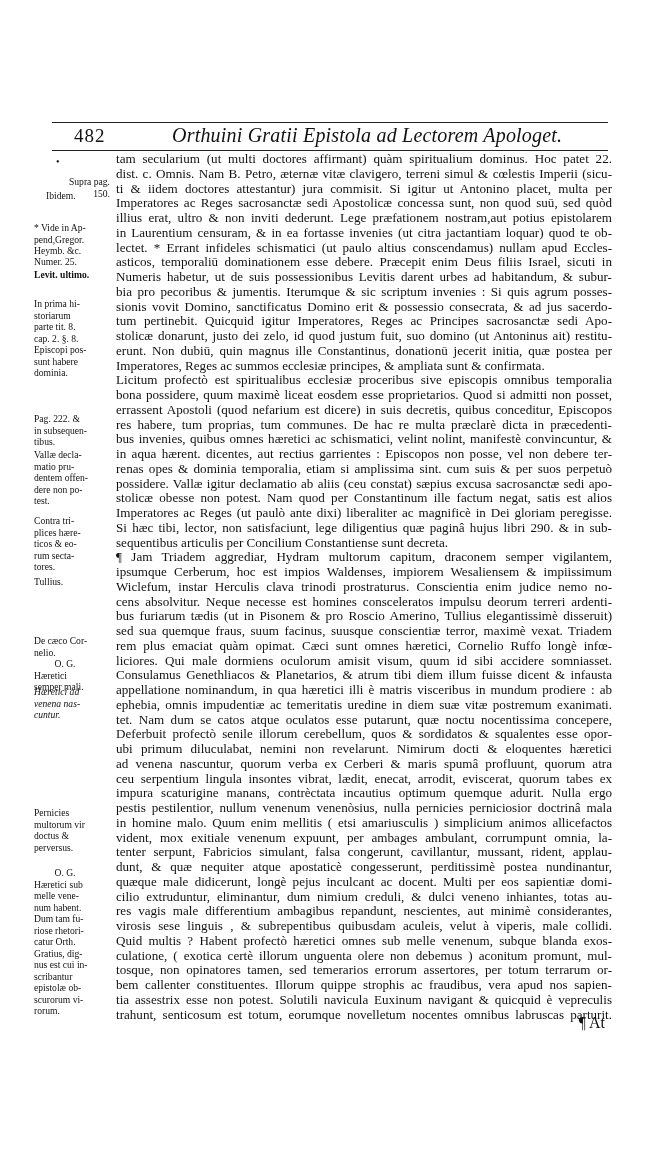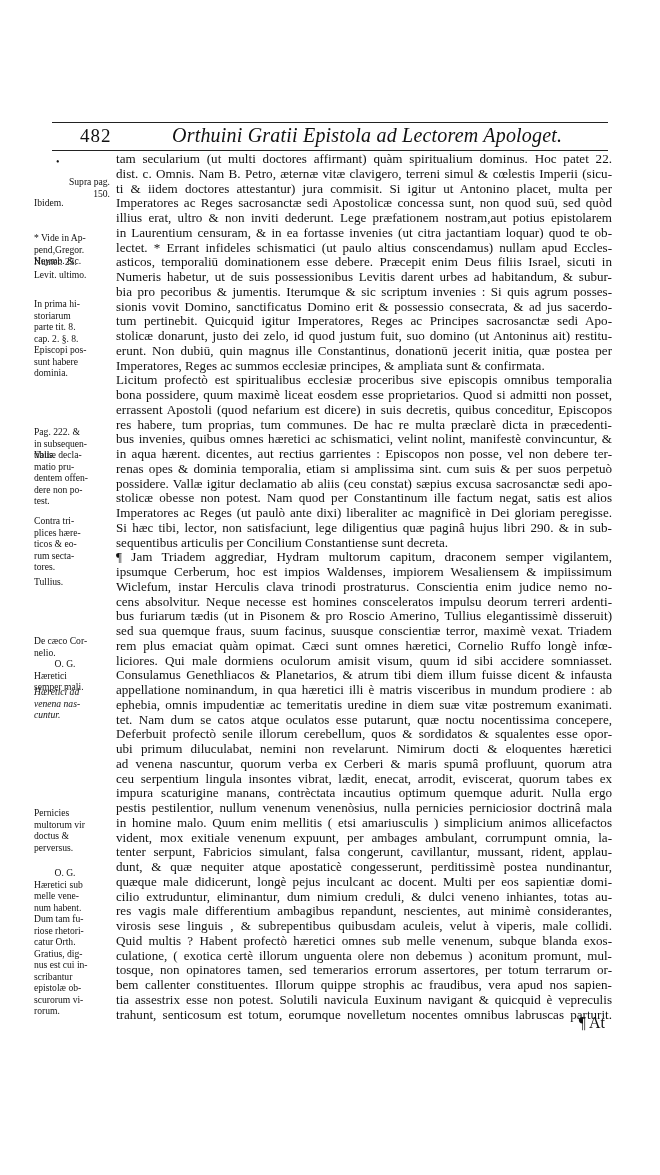--- a/index.html
+++ b/index.html
@@ -3,21 +3,21 @@
 <meta charset="utf-8">
 <style>
   html, body { margin: 0; padding: 0; background: #ffffff; }
   body { width: 660px; height: 1175px; position: relative; overflow: hidden;
          font-family: "Liberation Serif", "DejaVu Serif", serif; color: #111; }
   .rule { position: absolute; left: 52px; width: 556px; height: 0;
           border-top: 1.6px solid #222; }
   .rule.top { top: 122px; }
   .rule.bottom { top: 150px; }
   .header { position: absolute; top: 124px; left: 52px; width: 556px; height: 26px; }
-  .page-num { position: absolute; left: 28px; top: 1px; font-size: 19px; letter-spacing: 1px; }
+  .page-num { position: absolute; left: 22px; top: 1px; font-size: 19px; letter-spacing: 1px; }
   .running-title { position: absolute; left: 120px; top: 0px; font-size: 20px; font-style: italic;
                    letter-spacing: 0.2px; white-space: nowrap; }
   .body-text { position: absolute; left: 116px; top: 152px; width: 496px;
                font-size: 13.1px; line-height: 14.75px; text-align: justify; }
   .body-text .line { display: block; white-space: nowrap; text-align-last: justify;
                      text-align: justify; height: 14.75px; overflow: visible; }
   .body-text .line.last { text-align-last: left; }
   .margin { position: absolute; left: 34px; width: 76px; font-size: 9.6px; line-height: 11.5px; }
   .margin .mline { display: block; white-space: nowrap; }
   .margin .center { text-align: center; padding-right: 14px; }
@@ -96,44 +96,44 @@
     <span class="line">bem callenter constituentes.   Illorum quippe strophis ac fraudibus, vera apud nos sapien-</span>
     <span class="line">tia assestrix esse non potest.   Solutili navicula Euxinum navigant &amp; quicquid è vepreculis</span>
     <span class="line">trahunt, senticosum est totum, eorumque novelletum nocentes omnibus labruscas parturit.</span>
   </div>
 
 <div id="margin-notes">
     <div class="margin" style="top: 176px; text-align: right;">
       <span class="mline">Supra pag.</span>
       <span class="mline">150.</span>
     </div>
-    <div class="margin" style="top: 197px;">
+    <div class="margin" style="top: 190px; margin-left: 12px;">
       <span class="mline">Ibidem.</span>
     </div>
-    <div class="margin" style="top: 232px;">
+    <div class="margin" style="top: 222px;">
       <span class="mline">* Vide in Ap-</span>
       <span class="mline">pend,Gregor.</span>
       <span class="mline">Heymb. &amp;c.</span>
     </div>
     <div class="margin" style="top: 256px;">
       <span class="mline">Numer. 25.</span>
     </div>
-    <div class="margin" style="top: 269px;">
+    <div class="margin" style="top: 269px; font-weight: bold;">
       <span class="mline">Levit. ultimo.</span>
     </div>
     <div class="margin" style="top: 298px;">
       <span class="mline">In prima hi-</span>
       <span class="mline">storiarum</span>
       <span class="mline">parte tit. 8.</span>
       <span class="mline">cap. 2. §. 8.</span>
       <span class="mline">Episcopi pos-</span>
       <span class="mline">sunt habere</span>
       <span class="mline">dominia.</span>
     </div>
-    <div class="margin" style="top: 413px; margin-top: 13px;">
+    <div class="margin" style="top: 413px;">
       <span class="mline">Pag. 222. &amp;</span>
       <span class="mline">in subsequen-</span>
       <span class="mline">tibus.</span>
     </div>
     <div class="margin" style="top: 449px;">
       <span class="mline">Vallæ decla-</span>
       <span class="mline">matio pru-</span>
       <span class="mline">dentem offen-</span>
       <span class="mline">dere non po-</span>
       <span class="mline">test.</span>

